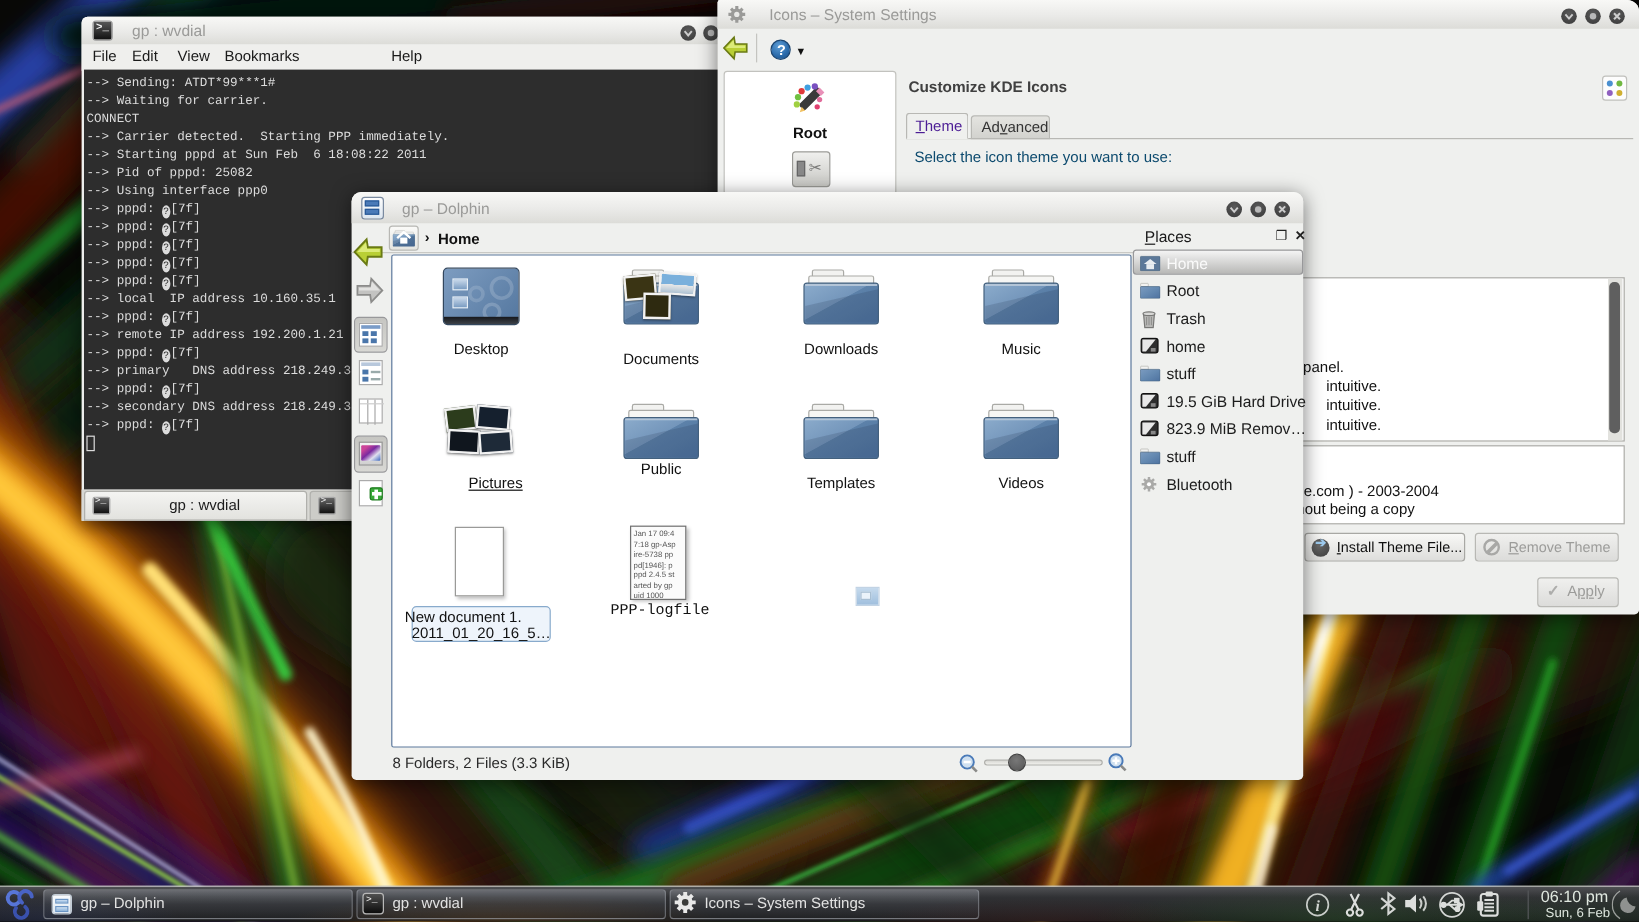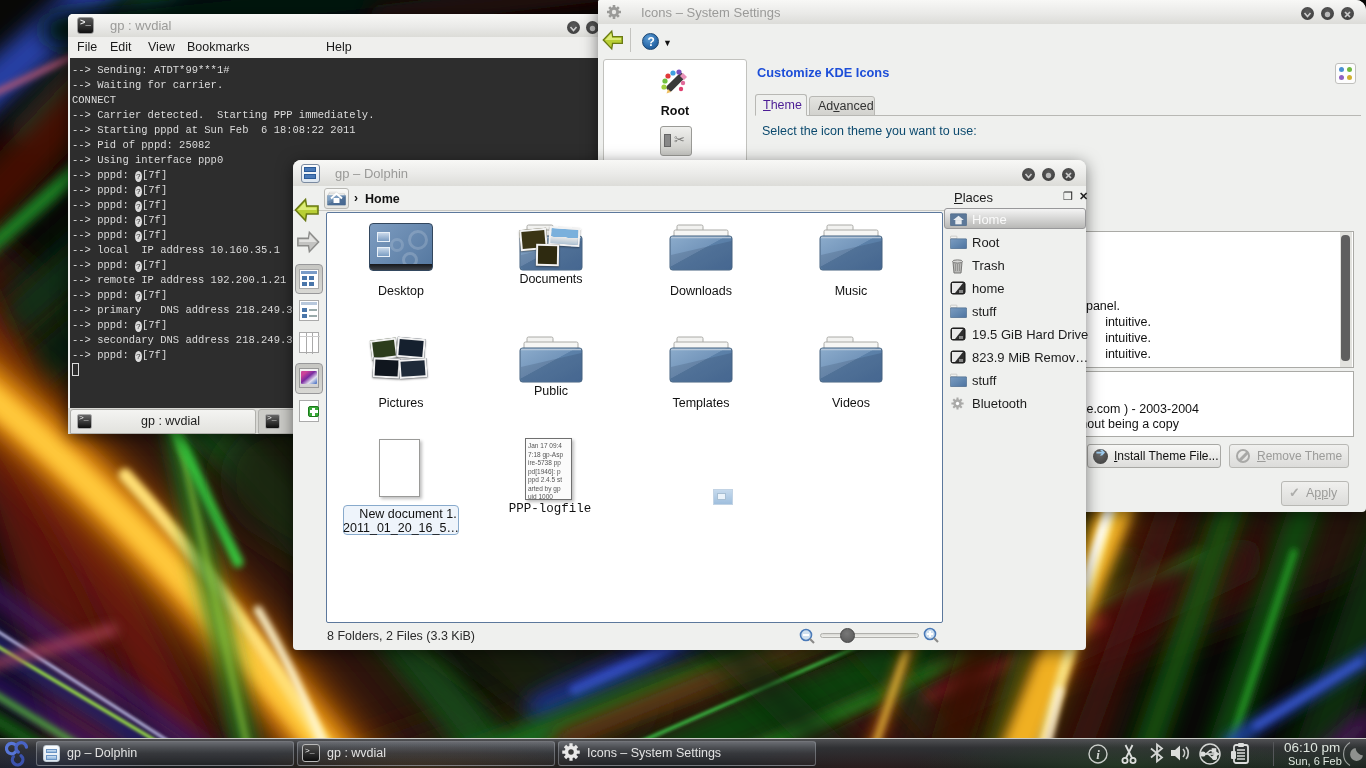--- a/index.html
+++ b/index.html
@@ -262,21 +262,21 @@
        <circle cx="20" cy="20" r="2.2" fill="#e04070"></circle>
       </g>
     </svg>
     <b class="abs" style="left:0;top:44px;width:100%;text-align:center;font-size:12.5px;color:#111;">Root</b>
     <div class="abs" style="left:56px;top:66px;width:32px;height:30px;background:linear-gradient(#f0f0ee,#c8c8c4);border:1px solid #9a9a96;border-radius:3px;">
       <span style="position:absolute;left:3px;top:7px;width:7px;height:13px;background:#888;border:1px solid #666;"></span>
       <span style="position:absolute;left:13px;top:5px;width:14px;height:16px;color:#7a7a78;font-size:13px;">✂</span>
     </div>
   </div>
 
-  <b class="abs" style="left:159px;top:65px;font-size:12.8px;color:#1d4ed8;">Customize KDE Icons</b>
+  <b class="abs" style="left:159px;top:65px;font-size:12.8px;color:#404040;">Customize KDE Icons</b>
   <div class="abs" style="left:737px;top:63px;width:21px;height:21px;background:#fdfdfd;border:1px solid #c0c0bc;border-radius:3px;">
     <span style="position:absolute;left:3px;top:3px;width:5px;height:5px;border-radius:50%;background:#4a90d0;"></span>
     <span style="position:absolute;left:11px;top:3px;width:5px;height:5px;border-radius:50%;background:#70b840;"></span>
     <span style="position:absolute;left:3px;top:11px;width:5px;height:5px;border-radius:50%;background:#9060c0;"></span>
     <span style="position:absolute;left:11px;top:11px;width:5px;height:5px;border-radius:50%;background:#d0b030;"></span>
   </div>
   <div class="abs" style="left:157px;top:115px;width:606px;height:1px;background:#b8b8b4;"></div>
   <div class="abs" style="left:157px;top:94px;width:52px;height:22px;background:#eff0ee;border:1px solid #b8b8b4;border-bottom:1px solid #eff0ee;border-radius:3px 3px 0 0;">
     <span style="position:absolute;left:7px;top:3px;font-size:12.5px;color:#4c1d95;"><u>T</u>heme</span>
   </div>
@@ -395,51 +395,51 @@
  <span style="position:absolute;left:0;bottom:0;width:64px;height:6px;background:linear-gradient(#16181c,#3c4148);"></span>
 </div>
       </div>
   <span class="lbl" style="left:5px;top:72px;width:140px;">Desktop</span>
       <div class="abs" style="left:193px;top:11px;width:64px;height:48px;"><svg width="64" height="48" viewBox="0 0 64 48">
           <use href="#folder"></use>
         </svg>
  <div class="abs" style="left:1px;top:6px;width:27px;height:21px;background:#3a3414;border:2px solid #f2f2f2;transform:rotate(-5deg);box-shadow:0 1px 2px rgba(0,0,0,0.4);"></div>
  <div class="abs" style="left:30px;top:4px;width:31px;height:19px;background:linear-gradient(#7ab0dc 55%,#e8e8e8 56%,#b0c4d4);border:2px solid #f2f2f2;transform:rotate(4deg);box-shadow:0 1px 2px rgba(0,0,0,0.4);"></div>
  <div class="abs" style="left:17px;top:21px;width:23px;height:22px;background:#2e2a10;border:2px solid #f2f2f2;transform:rotate(1deg);box-shadow:0 1px 2px rgba(0,0,0,0.4);"></div></div>
-  <span class="lbl" style="left:155px;top:60px;width:140px;">Documents</span>
+  <span class="lbl" style="left:155px;top:80px;width:140px;">Documents</span>
       <div class="abs" style="left:343px;top:11px;width:64px;height:48px;"><svg width="64" height="48" viewBox="0 0 64 48">
           <use href="#folder"></use>
         </svg></div>
   <span class="lbl" style="left:305px;top:72px;width:140px;">Downloads</span>
       <div class="abs" style="left:493px;top:11px;width:64px;height:48px;"><svg width="64" height="48" viewBox="0 0 64 48">
           <use href="#folder"></use>
         </svg></div>
   <span class="lbl" style="left:455px;top:72px;width:140px;">Music</span>
       <div class="abs" style="left:43px;top:123px;width:64px;height:48px;">
         <div class="abs" style="left:2px;top:4px;width:26px;height:20px;background:#2c3c1c;border:2px solid #f2f2f2;transform:rotate(-7deg);box-shadow:0 1px 2px rgba(0,0,0,0.45);"></div>
  <div class="abs" style="left:28px;top:3px;width:28px;height:20px;background:#15202e;border:2px solid #f2f2f2;transform:rotate(5deg);box-shadow:0 1px 2px rgba(0,0,0,0.45);"></div>
  <div class="abs" style="left:4px;top:23px;width:27px;height:20px;background:#10161e;border:2px solid #f2f2f2;transform:rotate(3deg);box-shadow:0 1px 2px rgba(0,0,0,0.45);"></div>
  <div class="abs" style="left:30px;top:24px;width:28px;height:19px;background:#1e2a38;border:2px solid #f2f2f2;transform:rotate(-4deg);box-shadow:0 1px 2px rgba(0,0,0,0.45);"></div>
       </div>
-  <span class="lbl" style="left:5px;top:184px;width:140px;">Pictures</span>
+  <span class="lbl" style="left:17px;top:184px;width:140px;text-decoration:underline;">Pictures</span>
       <div class="abs" style="left:193px;top:123px;width:64px;height:48px;"><svg width="64" height="48" viewBox="0 0 64 48">
           <use href="#folder"></use>
         </svg></div>
   <span class="lbl" style="left:155px;top:172px;width:140px;">Public</span>
       <div class="abs" style="left:343px;top:123px;width:64px;height:48px;"><svg width="64" height="48" viewBox="0 0 64 48">
           <use href="#folder"></use>
         </svg></div>
   <span class="lbl" style="left:305px;top:184px;width:140px;">Templates</span>
       <div class="abs" style="left:493px;top:123px;width:64px;height:48px;"><svg width="64" height="48" viewBox="0 0 64 48">
           <use href="#folder"></use>
         </svg></div>
   <span class="lbl" style="left:455px;top:184px;width:140px;">Videos</span>
       <div class="abs" style="left:53px;top:227px;width:41px;height:58px;background:#fff;border:1px solid #9a9a98;box-shadow:2px 2px 3px rgba(0,0,0,0.25);"></div>
 <div class="abs" style="left:17px;top:293px;width:116px;height:30px;background:#eef4fb;border:1px solid #88aacc;border-radius:4px;"></div>
-<span class="lbl" style="left:24px;top:295px;width:116px;">New document 1.</span>
+<span class="lbl" style="left:2px;top:295px;width:116px;">New document 1.</span>
 <span class="lbl" style="left:17px;top:309px;width:116px;">2011_01_20_16_5…</span>
 <div class="abs" style="left:199px;top:226px;width:47px;height:62px;background:#fbfbfb;border:1px solid #707070;box-shadow:2px 2px 3px rgba(0,0,0,0.25);color:#555;font-size:6.5px;line-height:8.5px;padding:3px 0 0 2px;">Jan 17 09:4<br>7:18 gp-Asp<br>ire-5738 pp<br>pd[1946]: p<br>ppd 2.4.5 st<br>arted by gp<br>uid 1000</div>
 <span class="lbl" style="left:154px;top:290px;width:140px;font-family:Liberation Mono, monospace;">PPP-logfile</span>
 <div class="abs" style="left:387px;top:277px;width:20px;height:16px;background:linear-gradient(#bcd4ea,#8fb4d8);border:1px solid #b8cce0;opacity:0.85;">
         <span style="position:absolute;left:3px;top:3px;width:9px;height:7px;background:#e8f2fa;border:1px solid #9ab4cc;"></span>
       </div>
     </div>
 
   <div class="abs" style="left:651px;top:28px;width:142px;height:434px;">
     <span class="abs" style="left:10px;top:2px;font-size:13px;color:#1a1a1a;"><u>P</u>laces</span>

